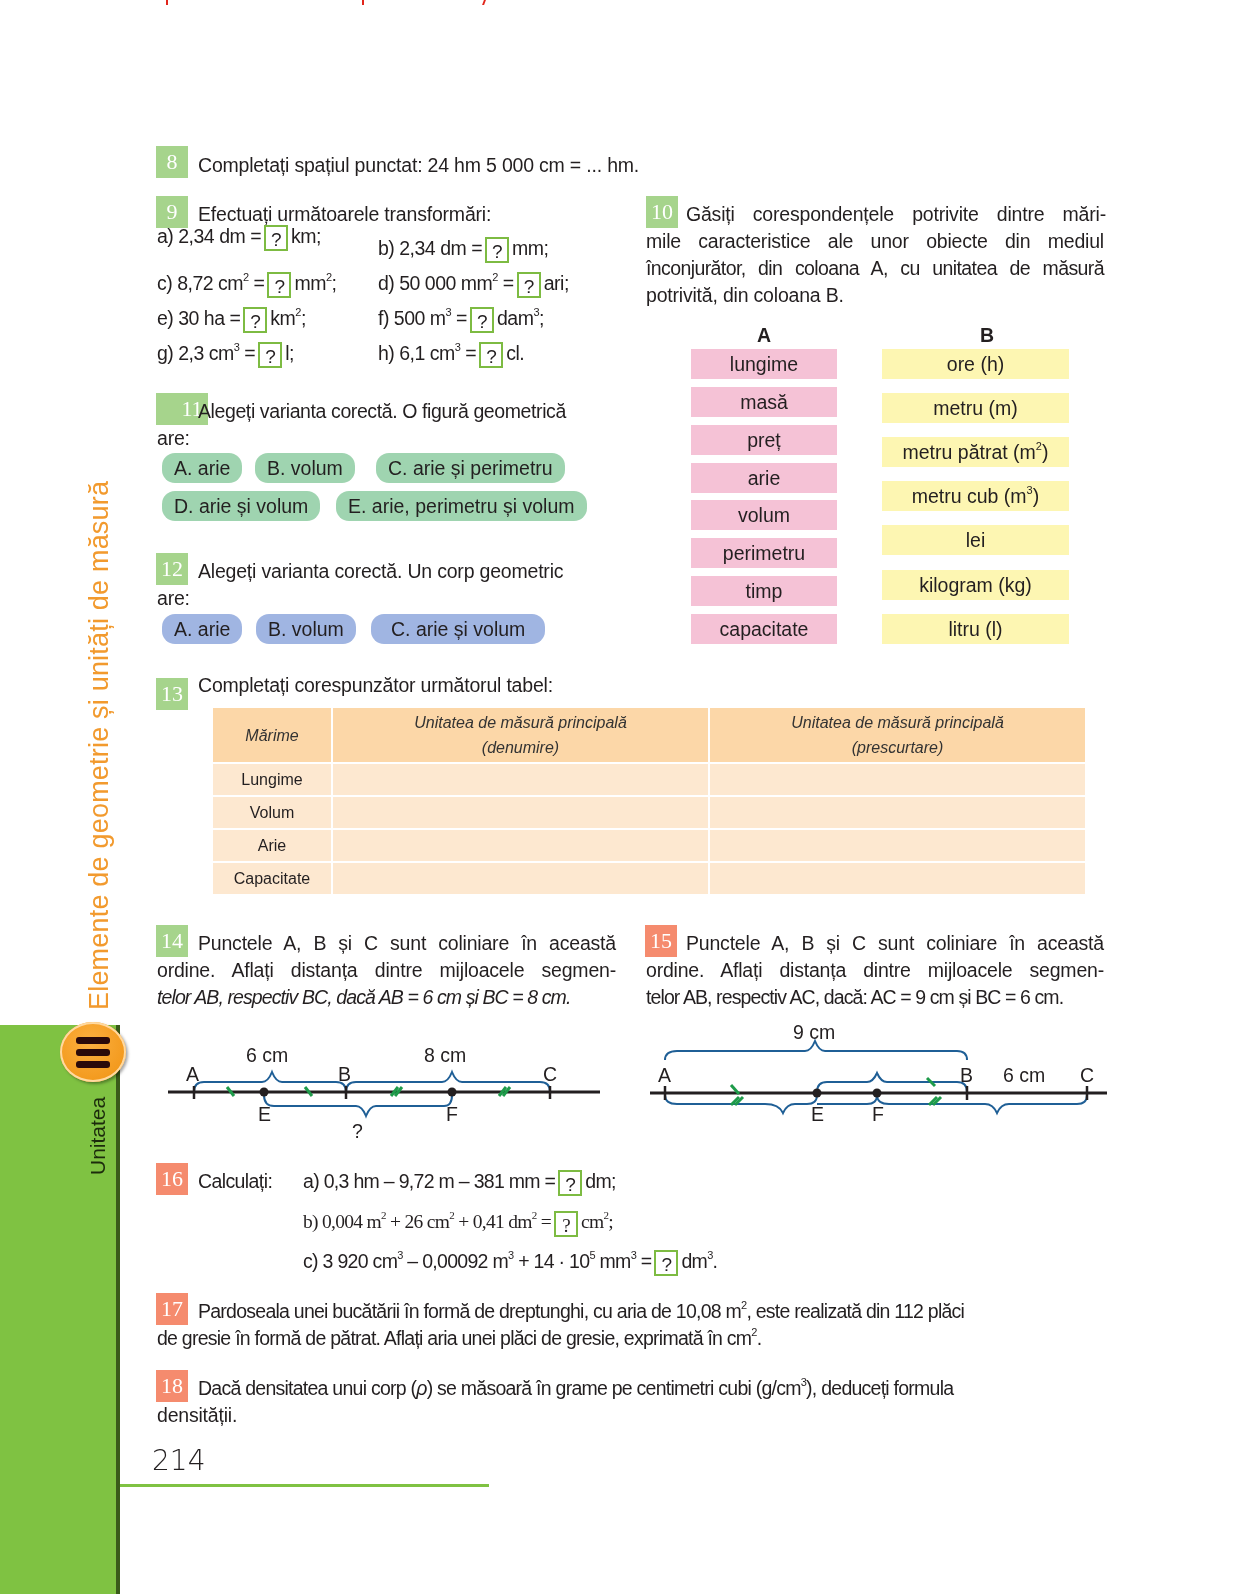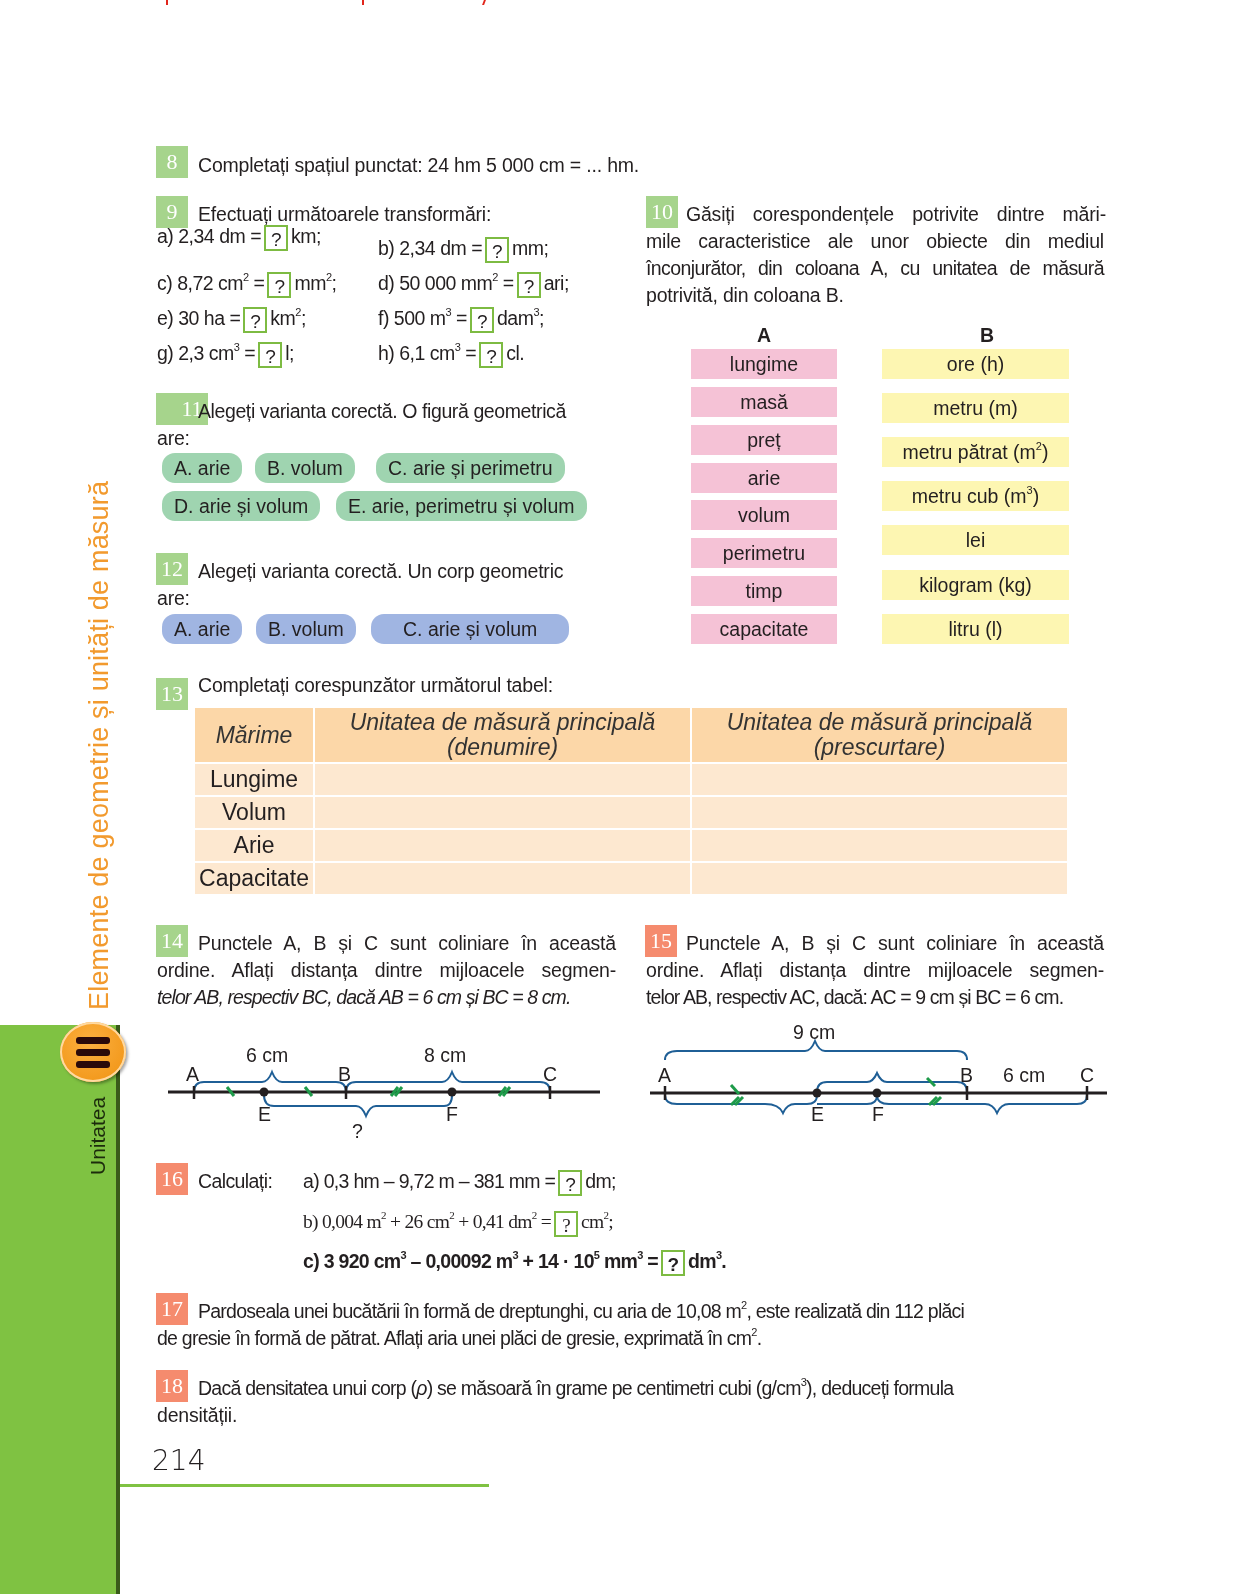--- a/index.html
+++ b/index.html
@@ -15,22 +15,22 @@
           text-align:center; vertical-align:middle; margin:0 3px; box-sizing:border-box; font-size:19px; }
   sup { font-size:11px; line-height:0; position:relative; top:-2px; vertical-align:super; }
   .pill { position:absolute; height:30px; line-height:30px; border-radius:13px; padding:0 12px;
           font-family:"Liberation Sans", sans-serif; font-size:19.5px; color:#231f20; white-space:nowrap; }
   .pill.g { background:#9fd4b0; }
   .pill.b { background:#a0b5e2; }
   .cellA { position:absolute; left:691px; width:146px; height:30px; background:#f5c2d6; text-align:center;
            line-height:30px; font-family:"Liberation Sans", sans-serif; font-size:19.5px; }
   .cellB { position:absolute; left:882px; width:187px; height:30px; background:#fdf6b2; text-align:center;
            line-height:30px; font-family:"Liberation Sans", sans-serif; font-size:19.5px; }
-  table.t13 { position:absolute; left:193px; top:706px; width:876px; border-collapse:collapse;
-              font-family:"Liberation Sans", sans-serif; font-size:23px; }
+  table.t13 { position:absolute; left:211px; top:706px; width:876px; border-collapse:collapse;
+              font-family:"Liberation Sans", sans-serif; font-size:16px; }
   table.t13 th { background:#fcd7a8; font-weight:normal; font-style:italic; color:#333; height:54px; line-height:25px;
                  border:2px solid #ffffff; padding:0; }
   table.t13 td { background:#fde8d0; height:31px; border:2px solid #ffffff; text-align:center; padding:0; }
   .sidebar { position:absolute; left:0; top:1025px; width:116px; height:569px; background:#7fc242;
              border-right:4px solid #3a5a1a; }
   .unit-label { position:absolute; left:86px; top:1175px; transform:rotate(-90deg); transform-origin:left top;
                 font-family:"Liberation Sans", sans-serif; font-size:21px; color:#1c2b0c; white-space:nowrap; }
   .chapter-title { position:absolute; left:84px; top:1010px; transform:rotate(-90deg); transform-origin:left top;
                    font-family:"Liberation Sans", sans-serif; font-size:27px; color:#f29a2e; white-space:nowrap; font-weight:300; letter-spacing:0.2px; }
   .unit-badge { position:absolute; left:60px; top:1022px; width:66px; height:60px; border-radius:50%;
@@ -117,21 +117,21 @@
   <div class="pill g" style="left:162px;top:491px;">D. arie și volum</div>
   <div class="pill g" style="left:336px;top:491px;">E. arie, perimetru și volum</div>
 </div>
 
 <div>
   <span class="badge green" style="left:156px;top:553px;">12</span>
   <div class="abs txt" style="left:198px;top:558px;">Alegeți varianta corectă. Un corp geometric</div>
   <div class="abs txt" style="left:157px;top:585px;">are:</div>
   <div class="pill b" style="left:162px;top:614px;">A. arie</div>
   <div class="pill b" style="left:256px;top:614px;">B. volum</div>
-  <div class="pill b" style="left:371px;top:614px;padding:0 32px;">C. arie și volum</div>
+  <div class="pill b" style="left:371px;top:614px;padding:0 20px;">C. arie și volum</div>
 </div>
 
 <div>
   <span class="badge green" style="left:156px;top:666px;margin-top:12px;">13</span>
   <div class="abs txt" style="left:198px;top:672px;">Completați corespunzător următorul tabel:</div>
   <table class="t13">
     <thead>
       <tr>
         <th style="width:118px;">Mărime</th>
         <th style="width:375px;">
@@ -245,21 +245,21 @@
     <text x="435" y="67">C</text>
   </svg>
 </div>
 
 <div>
   <span class="badge orange" style="left:156px;top:1163px;font-family:Liberation Serif, serif;">16</span>
   <div class="abs txt" style="left:198px;top:1168px;letter-spacing:-0.6px;">Calculați:</div>
   <div id="e16-items">
       <div class="abs txt" style="left: 303px; top: 1168px; white-space: nowrap; letter-spacing: -0.7px;"><span>a) 0,3 hm – 9,72 m – 381 mm =</span><span class="qbox">?</span><span>dm;</span></div>
       <div class="abs txt" style="left: 303px; top: 1208px; white-space: nowrap; letter-spacing: -0.7px; font-family: Liberation Serif, serif;"><span>b) 0,004 m</span><sup>2</sup><span> + 26 cm</span><sup>2</sup><span> + 0,41 dm</span><sup>2</sup><span> =</span><span class="qbox">?</span><span>cm</span><sup>2</sup><span>;</span></div>
-      <div class="abs txt" style="left: 303px; top: 1248px; white-space: nowrap; letter-spacing: -0.7px; font-weight: bold;"><span>c) 3 920 cm</span><sup>3</sup><span> – 0,00092 m</span><sup>3</sup><span> + 14 · 10</span><sup>5</sup><span> mm</span><sup>3</sup><span> =</span><span class="qbox">?</span><span>dm</span><sup>3</sup><span>.</span></div>
+      <div class="abs txt" style="left: 303px; top: 1248px; white-space: nowrap; letter-spacing: -0.7px;"><span>c) 3 920 cm</span><sup>3</sup><span> – 0,00092 m</span><sup>3</sup><span> + 14 · 10</span><sup>5</sup><span> mm</span><sup>3</sup><span> =</span><span class="qbox">?</span><span>dm</span><sup>3</sup><span>.</span></div>
     </div>
 </div>
 
 <div>
   <span class="badge orange" style="left:156px;top:1293px;">17</span>
   <div class="abs txt" style="left:198px;top:1298px;letter-spacing:-0.75px;white-space:nowrap;">
     <span>Pardoseala unei bucătării în formă de dreptunghi, cu aria de 10,08 m</span><sup>2</sup><span>, este realizată din 112 plăci</span>
   </div>
   <div class="abs txt" style="left:157px;top:1325px;letter-spacing:-0.75px;white-space:nowrap;">
     <span>de gresie în formă de pătrat. Aflați aria unei plăci de gresie, exprimată în cm</span><sup>2</sup><span>.</span>

